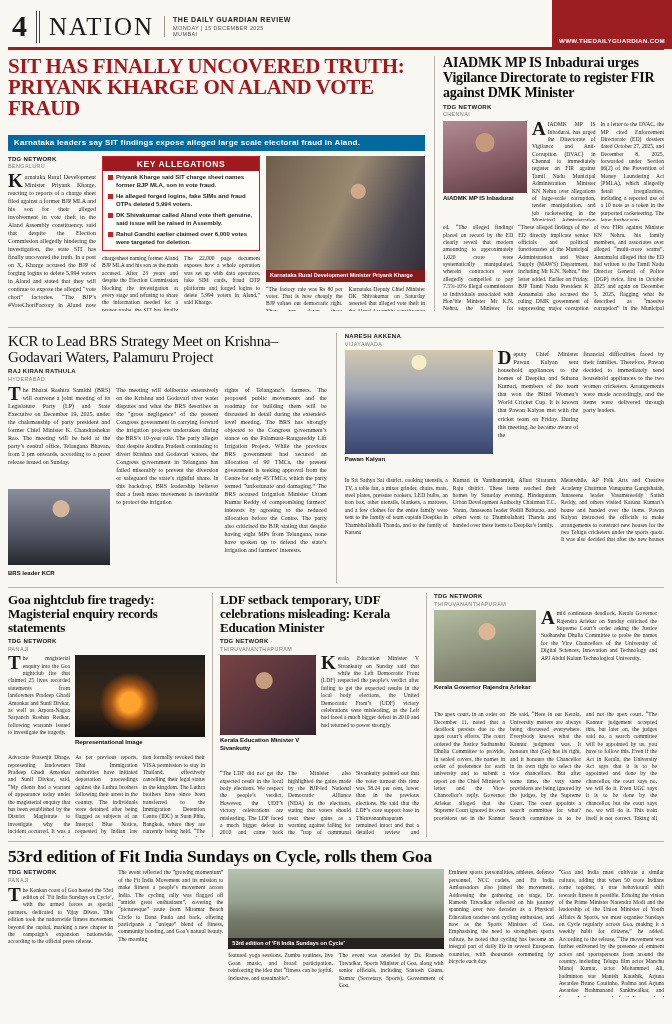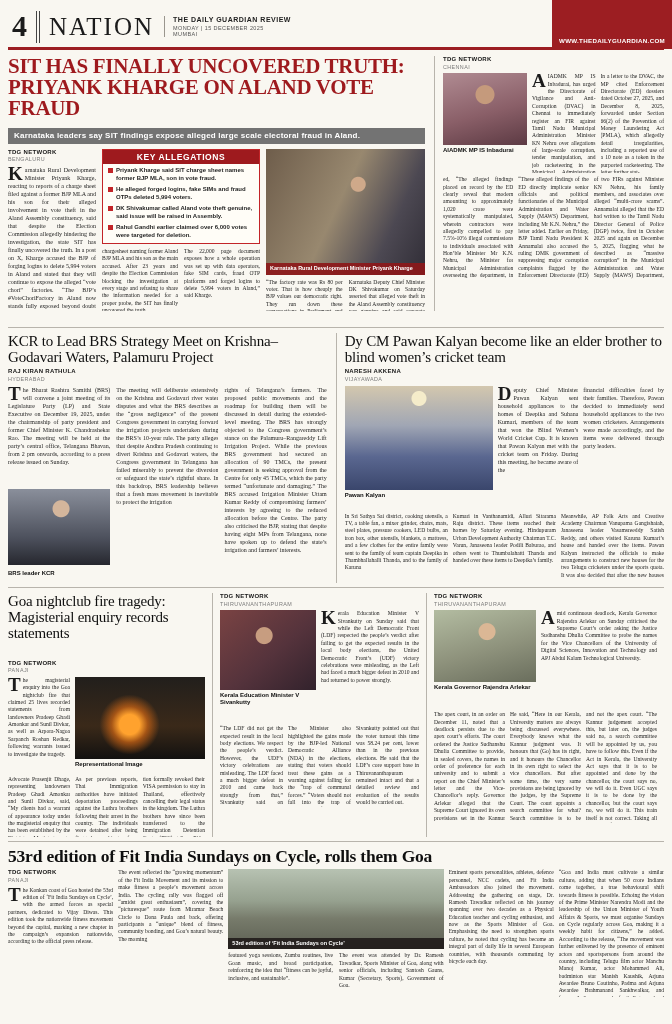--- a/index.html
+++ b/index.html
@@ -35,21 +35,21 @@
   .ph-kcr{background:radial-gradient(circle at 52% 26%,#d4b69c 0 8px,transparent 9px),linear-gradient(180deg,#8a8f9b 0%,#4c505c 65%,#26272e 100%)}
   .ph-pawan{background:radial-gradient(circle at 50% 12%,#f5ecca 0 7px,transparent 8px),linear-gradient(180deg,#d3c7ae 0%,#a0a6b4 38%,#5a6790 68%,#3a466c 100%)}
   .ph-fire{background:radial-gradient(circle at 42% 58%,#ffa22e 0 10px,rgba(255,122,20,.55) 18px,transparent 30px),linear-gradient(180deg,#221f1c 0%,#3a2919 60%,#121110 100%)}
   .ph-siva{background:radial-gradient(circle at 46% 32%,#c79d80 0 8px,transparent 9px),linear-gradient(140deg,#7a4343 0%,#55333c 55%,#32222c 100%)}
   .ph-arle{background:radial-gradient(circle at 52% 30%,#dbb795 0 8px,transparent 9px),linear-gradient(165deg,#b3bca1 0%,#8e927c 55%,#6a6e5d 100%)}
   .ph-fit{background:linear-gradient(180deg,#b7c2b2 0%,#96a18f 40%,#777b6b 62%,#5c5f52 100%)}
 
   
   .sec-top{display:grid;grid-template-columns:1fr 230px;column-gap:9px;padding:6px 0 16px;border-bottom:1px solid #b8b4ac;height:278px;overflow:hidden}
   .h-sit{font-size:21px;line-height:1.0;font-weight:bold;color:#9e1a1e;letter-spacing:-.3px}
-  .sit-sub{margin-top:9px;background:#737373;color:#fff;font:bold 8px/1.2 "Liberation Sans",sans-serif;padding:3px 6px;letter-spacing:.2px}
+  .sit-sub{margin-top:16px;background:#0369a1;color:#fff;font:bold 8px/1.2 "Liberation Sans",sans-serif;padding:3px 6px;letter-spacing:.2px}
   .sit-grid{margin-top:5px;display:grid;grid-template-columns:88px 158px 1fr;gap:6px;height:206px;overflow:hidden}
   .mid-wrap{display:flex;flex-direction:column;height:100%;overflow:hidden}
   .kbox{border:1px solid #c22428;background:#fffdf7;margin-bottom:4px;flex:none}
   .kbox-h{background:#9e1a1e;color:#fff;text-align:center;font:bold 8.5px/1 "Liberation Sans",sans-serif;padding:3px 0;letter-spacing:.6px}
   .kitem{display:flex;gap:3px;padding:3px 5px 1px;font:bold 6px/1.25 "Liberation Sans",sans-serif;color:#1f1f1f;text-align:left}
   .kitem:last-child{padding-bottom:4px}
   .sq{width:5px;height:5px;background:#c22428;flex:none;margin-top:1px}
   .sit-right{display:flex;flex-direction:column;gap:4px;overflow:hidden}
   .sit-right .photo{height:126px;flex:none}
   .aia{border-left:1px solid #b8b4ac;padding-left:8px;overflow:hidden}
@@ -69,21 +69,21 @@
   .pk-grid{display:grid;grid-template-columns:148px 1fr 1fr;grid-template-rows:122px 1fr;gap:5px;height:192px;overflow:hidden}
   .pk-ph{display:flex;flex-direction:column;overflow:hidden}
   .pk-ph .photo{height:104px;flex:none}
   .pk-bottom{grid-column:1/4;display:grid;grid-template-columns:repeat(3,1fr);gap:5px;overflow:hidden}
 
   
   .sec-low{display:grid;grid-template-columns:204px 214px 1fr;padding:5px 0 4px;border-bottom:1px solid #b8b4ac;height:254px;overflow:hidden}
   .low-art{padding:0 7px;overflow:hidden}
   .low-art:first-child{padding-left:0}
   .low-art + .low-art{border-left:1px solid #b8b4ac}
-  .h-sm{font-size:15px;line-height:1.08;font-weight:normal;letter-spacing:-.2px;margin-bottom:18px;color:#0f0f0f}
+  .h-sm{font-size:13px;line-height:1.08;font-weight:bold;letter-spacing:-.2px;margin-bottom:3px;color:#0f0f0f}
   .goa-top{display:grid;grid-template-columns:62px 1fr;gap:5px;height:96px;overflow:hidden}
   .goa-top .photo{height:82px}
   .row3{display:grid;grid-template-columns:repeat(3,1fr);gap:5px;margin-top:3px;overflow:hidden}
   .goa-bot{height:106px}
   .ldf-top{display:grid;grid-template-columns:96px 1fr;gap:5px;height:112px;overflow:hidden}
   .ldf-top .photo{height:80px}
   .ldf-bot{height:82px}
   .kg-top{display:grid;grid-template-columns:102px 1fr;gap:5px;height:98px;overflow:hidden}
   .kg-top .photo{height:72px}
   .kg-bot{height:112px}
@@ -162,20 +162,21 @@
           <div class="two">
             <p class="bt bt-s">“The factory rate was Rs 80 per voter. That is how cheaply the BJP values our democratic right. They run down these conversations in Parliament and shout down anyone who raises them, but the truth will prevail. We will expose their vote chori factories,” added Kharge.</p>
             <p class="bt bt-s">Karnataka Deputy Chief Minister DK Shivakumar on Saturday asserted that alleged vote theft in the Aland Assembly constituency was genuine and said concrete action had been initiated with the filing of a charge sheet against former BJP MLA Subhash Guttedar.</p>
           </div>
         </div>
 
       </div>
     </article>
 
     <article class="aia">
+      <h2 class="h-md">AIADMK MP IS Inbadurai urges Vigilance Directorate to register FIR against DMK Minister</h2>
       <div class="byline">
         <span>TDG NETWORK</span>
         <span class="city">CHENNAI</span>
       </div>
       <div class="aia-grid1">
         <div class="aia-ph">
           <div class="photo ph-inba"></div>
           <div class="cap-below">AIADMK MP IS Inbadurai</div>
         </div>
         <p class="bt bt-s lead">AIADMK MP IS Inbadurai, has urged the Directorate of Vigilance and Anti-Corruption (DVAC) in Chennai to immediately register an FIR against Tamil Nadu Municipal Administration Minister KN Nehru over allegations of large-scale corruption, tender manipulation, and job racketeering in the Municipal Administration Department.</p>
@@ -203,21 +204,20 @@
           <p class="bt lead" style="flex:1">The Bharat Rashtra Samithi (BRS) will convene a joint meeting of its Legislature Party (LP) and State Executive on December 19, 2025, under the chairmanship of party president and former Chief Minister K. Chandrashekar Rao. The meeting will be held at the party’s central office, Telangana Bhavan, from 2 pm onwards, according to a press release issued on Sunday.</p>
           <div class="photo ph-kcr"></div>
           <div class="cap-below">BRS leader KCR</div>
         </div>
         <p class="bt">The meeting will deliberate extensively on the Krishna and Godavari river water disputes and what the BRS describes as the “gross negligence” of the present Congress government in carrying forward the irrigation projects undertaken during the BRS’s 10-year rule. The party alleges that despite Andhra Pradesh continuing to divert Krishna and Godavari waters, the Congress government in Telangana has failed miserably to prevent the diversion or safeguard the state’s rightful share. In this backdrop, BRS leadership believes that a fresh mass movement is inevitable to protect the irrigation</p>
         <p class="bt">rights of Telangana’s farmers. The proposed public movements and the roadmap for building them will be discussed in detail during the extended-level meeting. The BRS has strongly objected to the Congress government’s stance on the Palamuru–Rangareddy Lift Irrigation Project. While the previous BRS government had secured an allocation of 90 TMCs, the present government is seeking approval from the Centre for only 45 TMCs, which the party termed “unfortunate and damaging.” The BRS accused Irrigation Minister Uttam Kumar Reddy of compromising farmers’ interests by agreeing to the reduced allocation before the Centre. The party also criticised the BJP, stating that despite having eight MPs from Telangana, none have spoken up to defend the state’s irrigation and farmers’ interests.</p>
       </div>
     </article>
 
     <article class="pk">
-      <h2 class="h-lg">Dy CM Pawan Kalyan become like an elder brother to blind women’s cricket team</h2>
       <div class="byline">
         <span>NARESH AKKENA</span>
         <span class="city">VIJAYAWADA</span>
       </div>
       <div class="pk-grid">
         <div class="pk-ph">
           <div class="photo ph-pawan"></div>
           <div class="cap-below">Pawan Kalyan</div>
         </div>
         <p class="bt lead">Deputy Chief Minister Pawan Kalyan sent household appliances to the homes of Deepika and Suhana Kumari, members of the team that won the Blind Women’s World Cricket Cup. It is known that Pawan Kalyan met with the cricket team on Friday. During this meeting, he became aware of the</p>
@@ -248,20 +248,21 @@
         </div>
       </div>
       <div class="row3 goa-bot">
         <p class="bt bt-s">Advocate Prasenjit Dhage, representing landowners Pradeep Ghadi Amonkar and Sunil Divkar, said, “My clients had a warrant of appearance today under the magisterial enquiry that has been established by the District Magistrate to investigate why the incident occurred. It was a very intense enquiry today. The committee recorded the statements of both my clients.” Arpora-Nagoa Sarpanch Roshan Redkar added, “We have told everything to the enquiry committee that we had to say. The enquiry lasted for about four to five hours.”</p>
         <p class="bt bt-s">As per previous reports, Thai Immigration authorities have initiated deportation proceedings against the Luthra brothers following their arrest in the country. The individuals were detained after being flagged as subjects of an Interpol Blue Notice, requested by Indian law enforcement agencies to gather information concerning a criminal investigation. According to Thai immigration officials, Luthras were arrested under Section 12(7) of the Thai Immigration Act. Subsequently, officials at Phuket Immigra-</p>
         <p class="bt bt-s">tion formally revoked their VISA permission to stay in Thailand, effectively cancelling their legal status in the kingdom. The Luthra brothers have since been transferred to the Immigration Detention Centre (IDC) at Suan Phlu, Bangkok, where they are currently being held. “The process for their deportation is underway, though the final confirmation on the date, time, and specific flight details for sending them back remains pending approval from the Commander authority,” as per Thai officials.</p>
       </div>
     </article>
 
     <article class="low-art">
+      <h3 class="h-sm">LDF setback temporary, UDF celebrations misleading: Kerala Education Minister</h3>
       <div class="byline">
         <span>TDG NETWORK</span>
         <span class="city">THIRUVANANTHAPURAM</span>
       </div>
       <div class="ldf-top">
         <div class="phwrap">
           <div class="photo ph-siva"></div>
           <div class="cap-below">Kerala Education Minister V Sivankutty</div>
         </div>
         <p class="bt bt-s lead">Kerala Education Minister V Sivankutty on Sunday said that while the Left Democratic Front (LDF) respected the people’s verdict after failing to get the expected results in the local body elections, the United Democratic Front’s (UDF) victory celebrations were misleading, as the Left had faced a much bigger defeat in 2010 and had returned to power strongly.</p>

